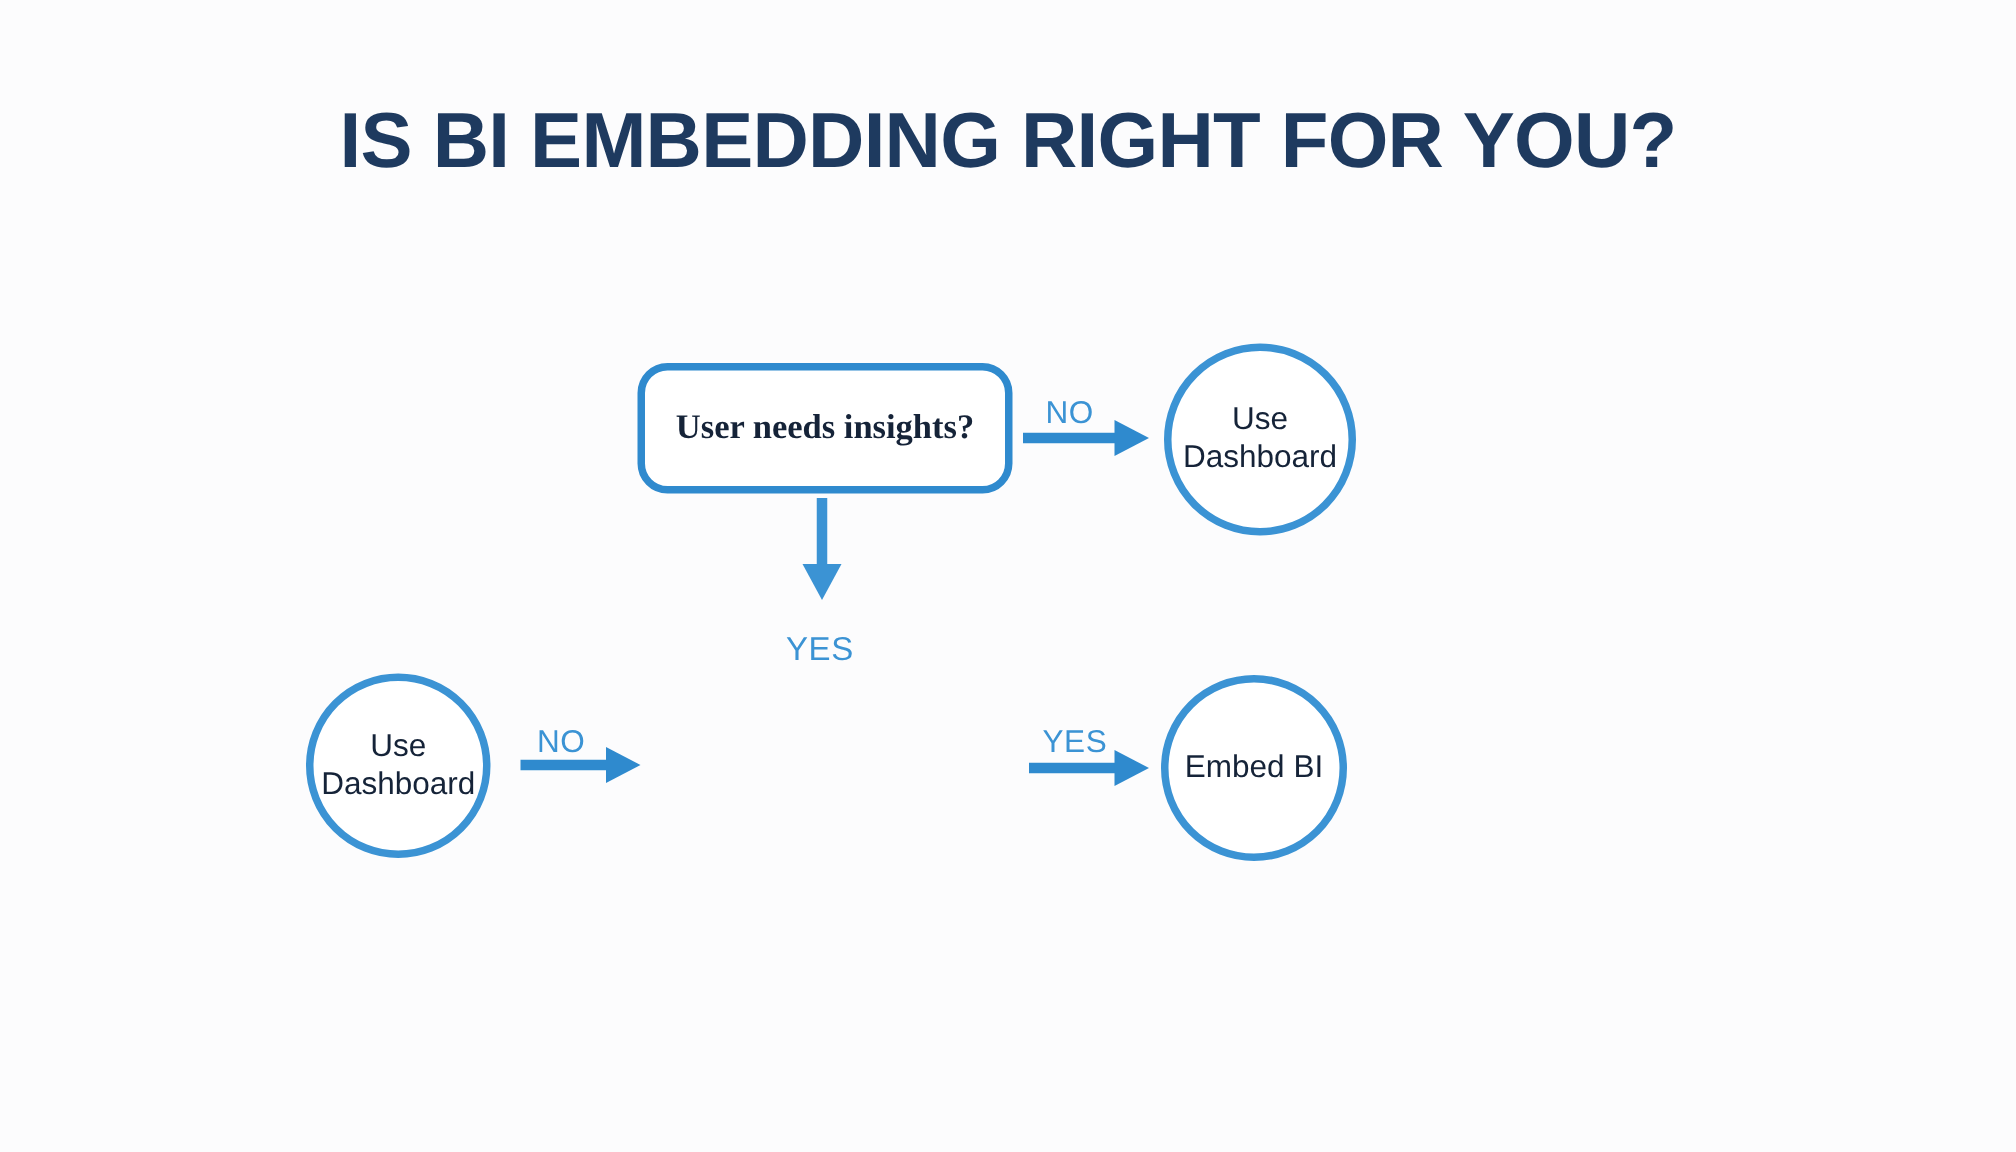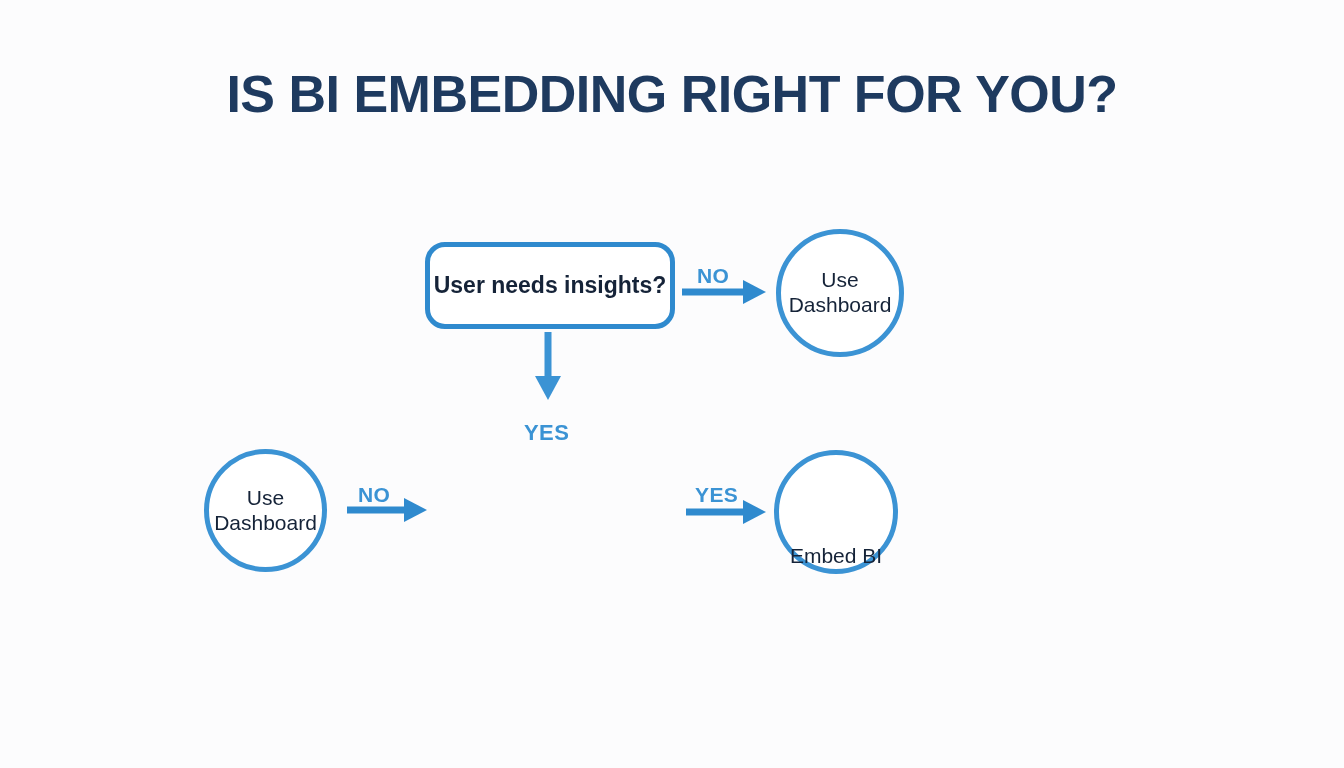--- a/index.html
+++ b/index.html
@@ -45,21 +45,21 @@
     display: flex;
     align-items: center;
     justify-content: center;
     text-align: center;
   }
   .node-box .node-label {
     color: #152338;
     font-weight: bold;
     font-size: 23px;
     line-height: 1.15;
-    font-family: Liberation Sans, sans-serif;
+    font-family: Liberation Serif, serif;
   }
   .node-circle {
     position: absolute;
     box-sizing: border-box;
     border: 5px solid #3b93d4;
     border-radius: 50%;
     background: #ffffff;
     display: flex;
     align-items: center;
     justify-content: center;
@@ -70,21 +70,21 @@
     font-weight: normal;
     font-size: 21px;
     line-height: 1.18;
     font-family: "Liberation Sans", sans-serif;
     padding: 0 6px;
   }
   
   .edge-label {
     position: absolute;
     color: #3b93d4;
-    font-weight: bold;
+    font-weight: normal;
     font-size: 21px;
     letter-spacing: 0.4px;
     font-family: "Liberation Sans", sans-serif;
     white-space: nowrap;
   }
   
   #arrows {
     position: absolute;
     left: 0;
     top: 0;
@@ -135,21 +135,21 @@
   </div>
 
   <div class="node-circle" style="left:204px; top:449px; width:123px; height:123px;">
     <span class="node-label">
       <span>Use</span><br>
       <span>Dashboard</span>
     </span>
   </div>
 
 
-  <div class="node-circle" style="left:774px; top:450px; width:124px; height:124px;align-items:flex-end;">
+  <div class="node-circle" style="left:774px; top:450px; width:124px; height:124px;">
     <span class="node-label">Embed BI</span>
   </div>
 
   <div class="edge-label" style="left:697px; top:264px;">NO</div>
 
   <div class="edge-label" style="left:524px; top:420px; font-size:22px;">YES</div>
 
   <div class="edge-label" style="left:358px; top:483px;">NO</div>
 
   <div class="edge-label" style="left:695px; top:483px;">YES</div>

